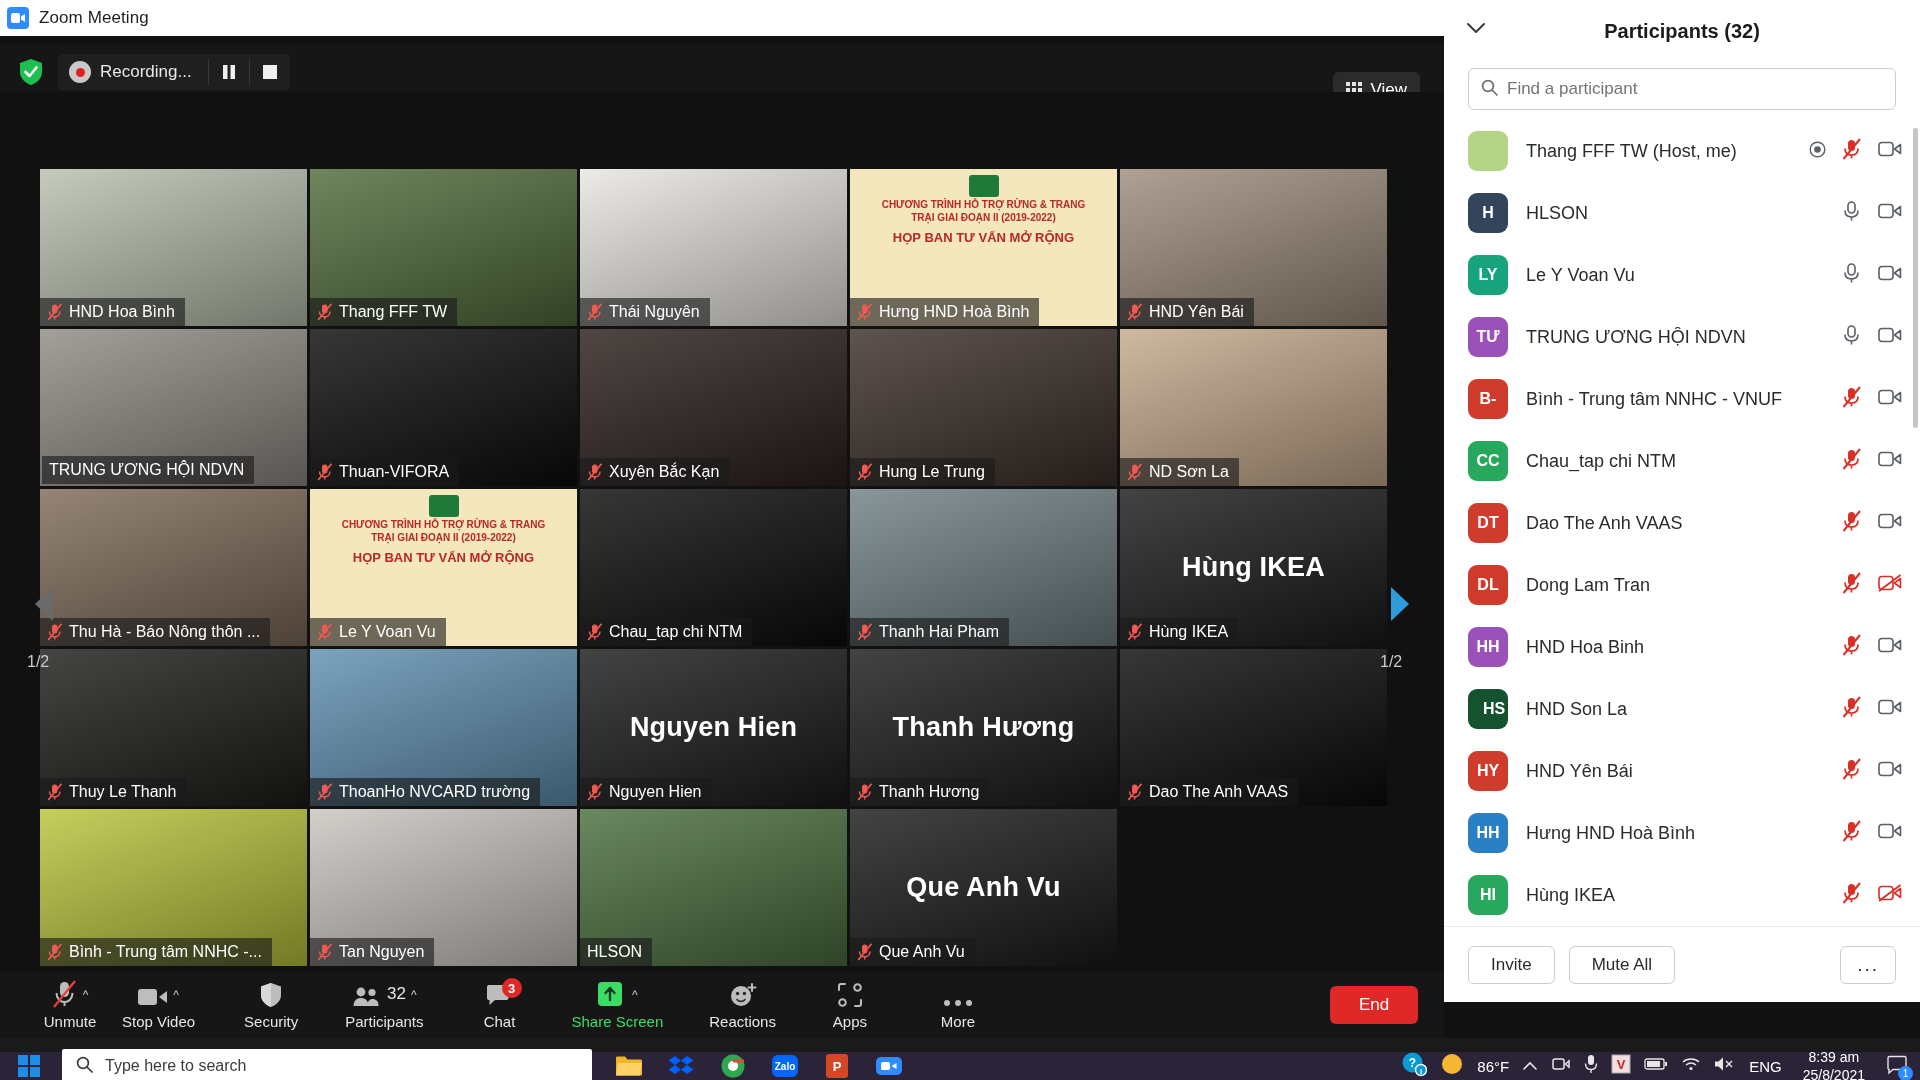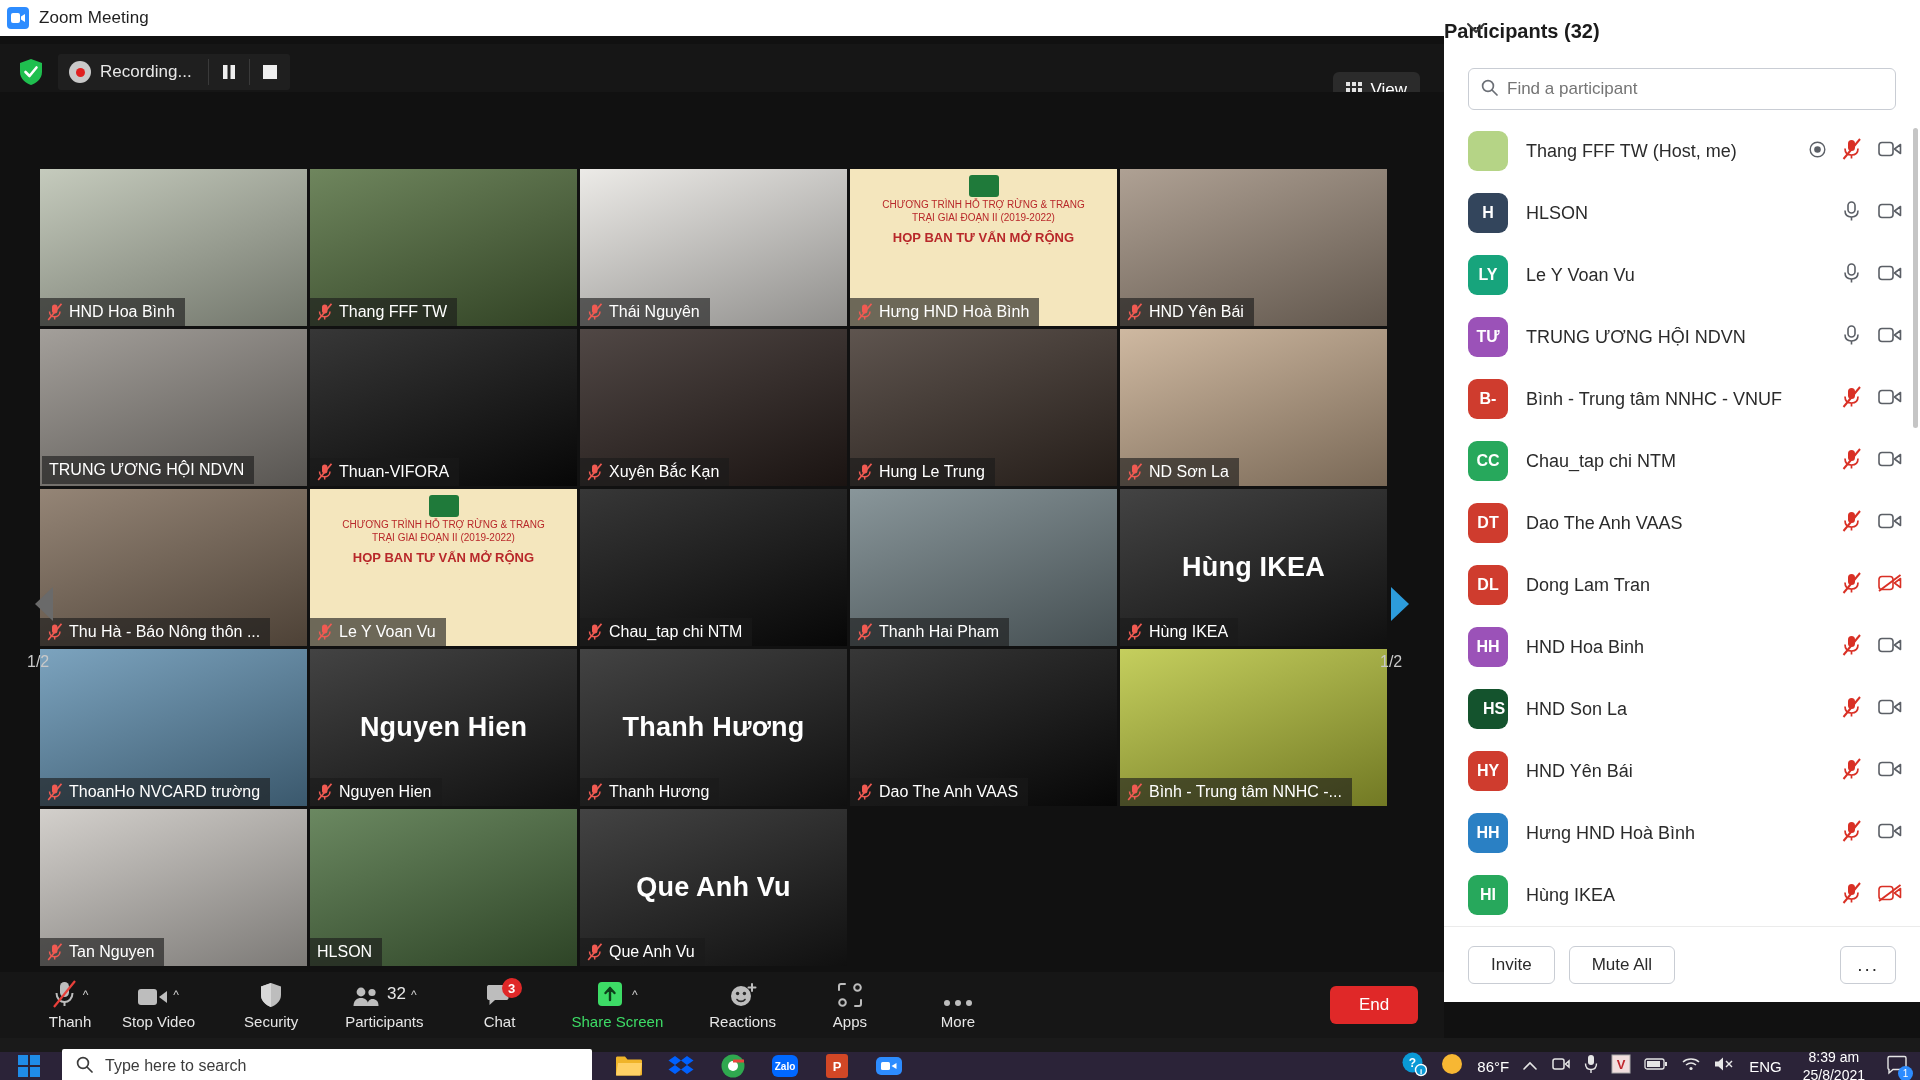--- a/index.html
+++ b/index.html
@@ -108,21 +108,21 @@
   }
   .pgL { left: 27px; top: 561px; }
   .pgR { left: 1380px; top: 561px; }
 
   
   .banner {
     position: absolute; inset: 0; background: #f4e6bd;
     display: flex; flex-direction: column; align-items: center; justify-content: flex-start;
     padding-top: 6px;
   }
-  .banner .t1 { color: #b8282a; font-size: 10px; font-weight: normal; text-align:center; line-height: 1.25; }
+  .banner .t1 { color: #b8282a; font-size: 10px; font-weight: bold; text-align:center; line-height: 1.25; }
   .banner .t2 { color: #b8282a; font-size: 13px; font-weight: bold; margin-top: 6px; }
   .seal { width: 30px; height: 22px; border-radius: 3px; background: #1f7a3a; margin-bottom:2px; }
 
   
   .ztoolbar {
     position: absolute; left: 0; bottom: 0; width: 1444px; height: 66px;
     background: #161616; display: flex; align-items: center;
   }
   .tbitem {
     position: relative; height: 66px; min-width: 84px;
@@ -146,21 +146,21 @@
     width: 88px; height: 38px; font-size: 17px;
     display: flex; align-items: center; justify-content: center;
   }
 
   
   .ppanel {
     position: absolute; right: 0; top: 0; width: 476px; height: 1002px;
     background: #ffffff;
   }
   .phead {
-    position: relative; height: 62px; display: flex; align-items: center; justify-content: flex-start;
+    position: relative; height: 62px; display: flex; align-items: center; justify-content: center;
   }
   .phead .ptitle { font-size: 20px; color: #1b1b1b; font-weight: bold; }
   .pcollapse { position: absolute; left: 22px; top: 20px; color: #3a3a3a; }
   .psearch {
     margin: 6px 24px 0 24px; height: 42px; border: 1px solid #c9cdd4; border-radius: 6px;
     display: flex; align-items: center; padding: 0 12px; gap: 9px; background: #fff;
   }
   .psearch input {
     border: 0; outline: 0; font-size: 17px; color: #4a4a4a; width: 100%;
     font-family: "Liberation Sans", sans-serif; background: transparent;
@@ -490,20 +490,32 @@
               <span class="micoff"><svg width="16" height="18" viewBox="0 0 16 18">
                   <rect x="5" y="1.5" width="5.5" height="9" rx="2.7" fill="#f05a52"></rect>
                   <path d="M2.5 8.5 C2.5 12 5 13.8 7.7 13.8 C10.4 13.8 13 12 13 8.5" fill="none" stroke="#f05a52" stroke-width="1.5"></path>
                   <line x1="7.7" y1="13.8" x2="7.7" y2="16.5" stroke="#f05a52" stroke-width="1.5"></line>
                   <line x1="1.2" y1="17" x2="14.5" y2="0.8" stroke="#f05a52" stroke-width="1.7"></line>
                 </svg></span>
               <span>Hùng IKEA</span>
             </div>
           </div>
           <div class="tile">
+            <div class="bg" style="background:#1d1c1a;background-image:linear-gradient(160deg, rgba(255,255,255,.18), rgba(0,0,0,.38));"></div>
+            <div class="namebadge">
+              <span class="micoff"><svg width="16" height="18" viewBox="0 0 16 18">
+                  <rect x="5" y="1.5" width="5.5" height="9" rx="2.7" fill="#f05a52"></rect>
+                  <path d="M2.5 8.5 C2.5 12 5 13.8 7.7 13.8 C10.4 13.8 13 12 13 8.5" fill="none" stroke="#f05a52" stroke-width="1.5"></path>
+                  <line x1="7.7" y1="13.8" x2="7.7" y2="16.5" stroke="#f05a52" stroke-width="1.5"></line>
+                  <line x1="1.2" y1="17" x2="14.5" y2="0.8" stroke="#f05a52" stroke-width="1.7"></line>
+                </svg></span>
+              <span>Thuy Le Thanh</span>
+            </div>
+          </div>
+          <div class="tile">
             <div class="bg" style="background:#5f8fb0;background-image:linear-gradient(160deg, rgba(255,255,255,.18), rgba(0,0,0,.38));"></div>
             <div class="namebadge">
               <span class="micoff"><svg width="16" height="18" viewBox="0 0 16 18">
                   <rect x="5" y="1.5" width="5.5" height="9" rx="2.7" fill="#f05a52"></rect>
                   <path d="M2.5 8.5 C2.5 12 5 13.8 7.7 13.8 C10.4 13.8 13 12 13 8.5" fill="none" stroke="#f05a52" stroke-width="1.5"></path>
                   <line x1="7.7" y1="13.8" x2="7.7" y2="16.5" stroke="#f05a52" stroke-width="1.5"></line>
                   <line x1="1.2" y1="17" x2="14.5" y2="0.8" stroke="#f05a52" stroke-width="1.7"></line>
                 </svg></span>
               <span>ThoanHo NVCARD trường</span>
             </div>
@@ -611,21 +623,21 @@
       <div class="tbitem" style="margin-left:28px;">
         <div class="tbicon">
           <svg width="26" height="28" viewBox="0 0 26 28">
             <rect x="8" y="2" width="9" height="15" rx="4.5" fill="#bdbdbd"></rect>
             <path d="M4.5 13 C4.5 19 8.5 22 12.5 22 C16.5 22 20.5 19 20.5 13" fill="none" stroke="#bdbdbd" stroke-width="2"></path>
             <line x1="12.5" y1="22" x2="12.5" y2="26" stroke="#bdbdbd" stroke-width="2"></line>
             <line x1="2" y1="27" x2="23" y2="1" stroke="#e8403a" stroke-width="2.2"></line>
           </svg>
           <span class="caret">^</span>
         </div>
-        <div class="tblabel">Thanh</div>
+        <div class="tblabel">Unmute</div>
       </div>
 
       <div class="tbitem">
         <div class="tbicon">
           <svg width="30" height="22" viewBox="0 0 30 22">
             <rect x="0" y="3" width="19" height="16" rx="3" fill="#bdbdbd"></rect>
             <path d="M21 11 L29 5 L29 17 Z" fill="#bdbdbd"></path>
           </svg>
           <span class="caret">^</span>
         </div>

